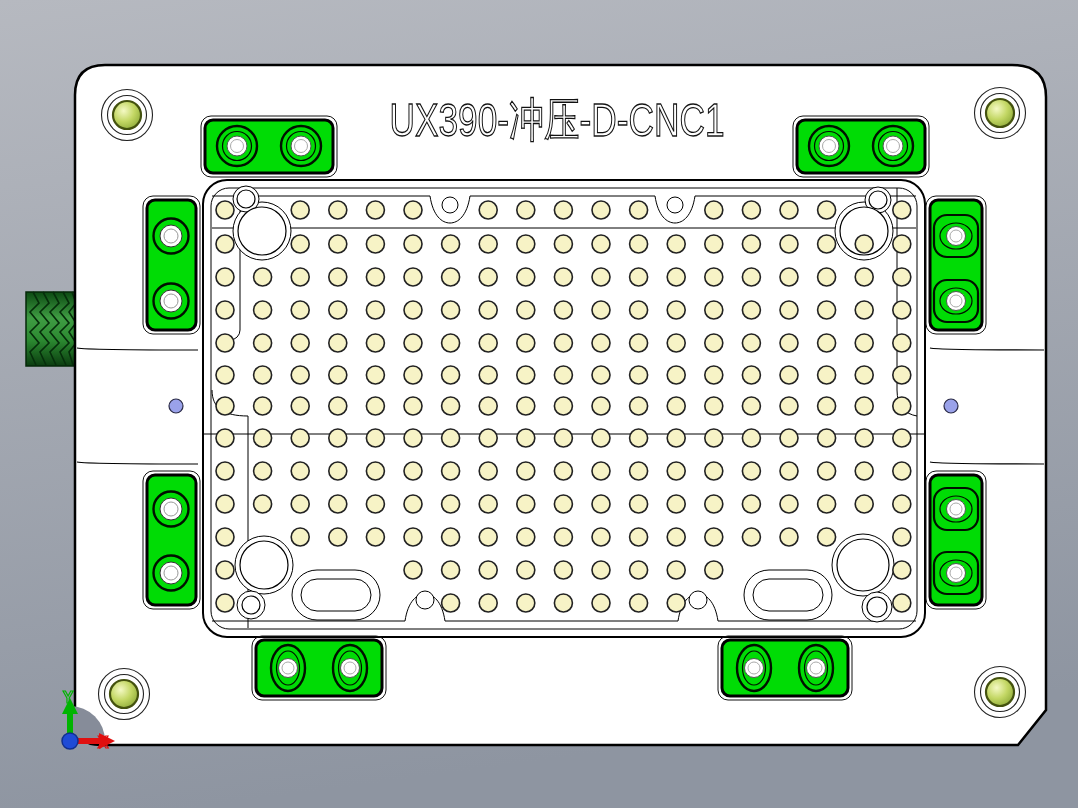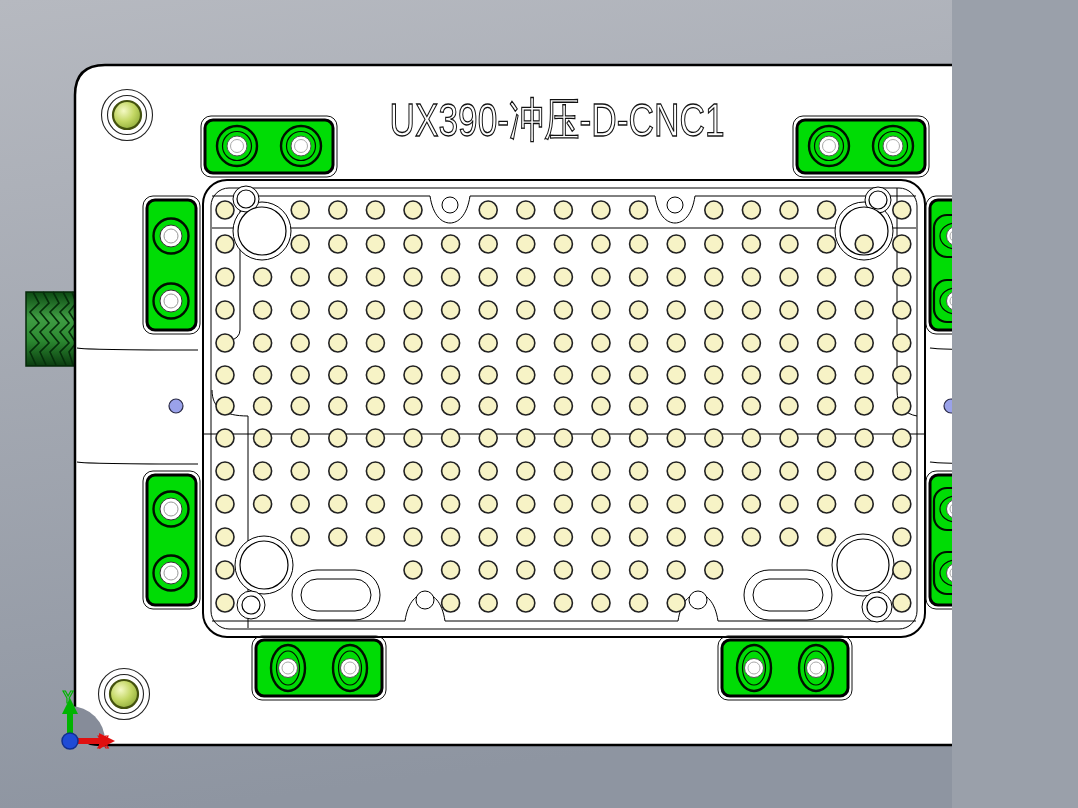--- a/index.html
+++ b/index.html
@@ -1,16 +1,16 @@
 <!DOCTYPE html>
 <html><head>
 <meta charset="utf-8">
 <style>
   html,body{margin:0;padding:0;background:#9aa0aa;}
-  .viewport{width:952px;height:808px;overflow:hidden;position:relative;}
+  .viewport{width:1078px;height:808px;overflow:hidden;position:relative;}
   svg{display:block;}
   text{font-family:"Liberation Sans","DejaVu Sans",sans-serif;}
 </style>
 </head>
 <body>
 
 <div class="viewport">
 <svg width="1078" height="808" viewBox="0 0 1078 808">
   <defs>
     <linearGradient id="bgGrad" x1="0" y1="0" x2="0.18" y2="1">

